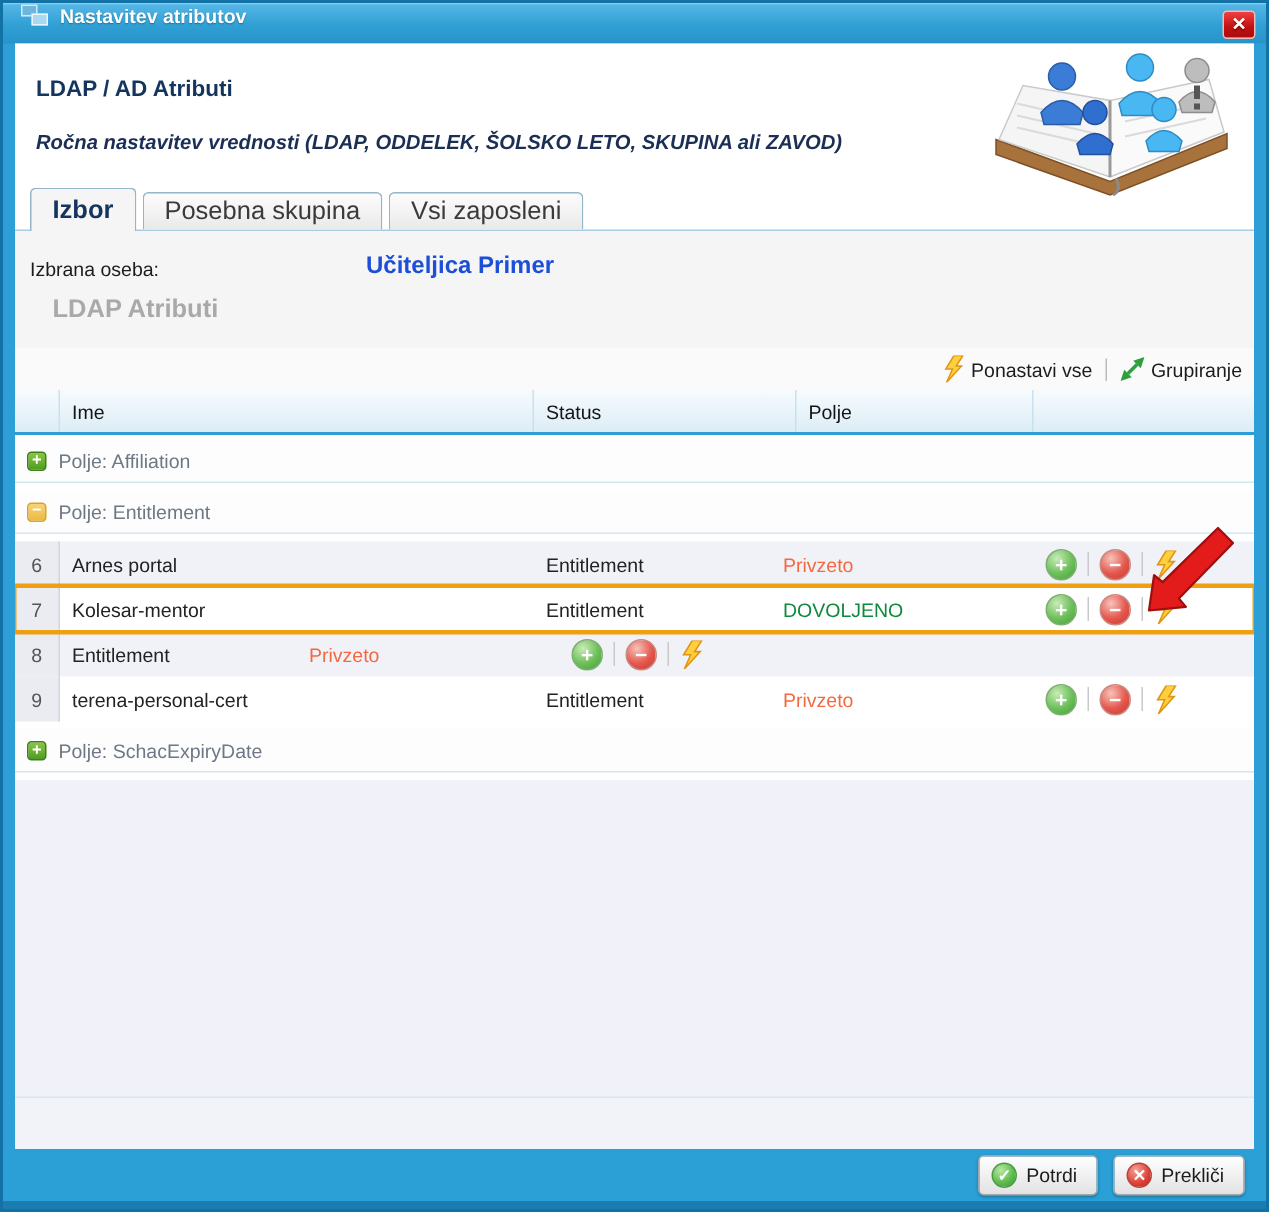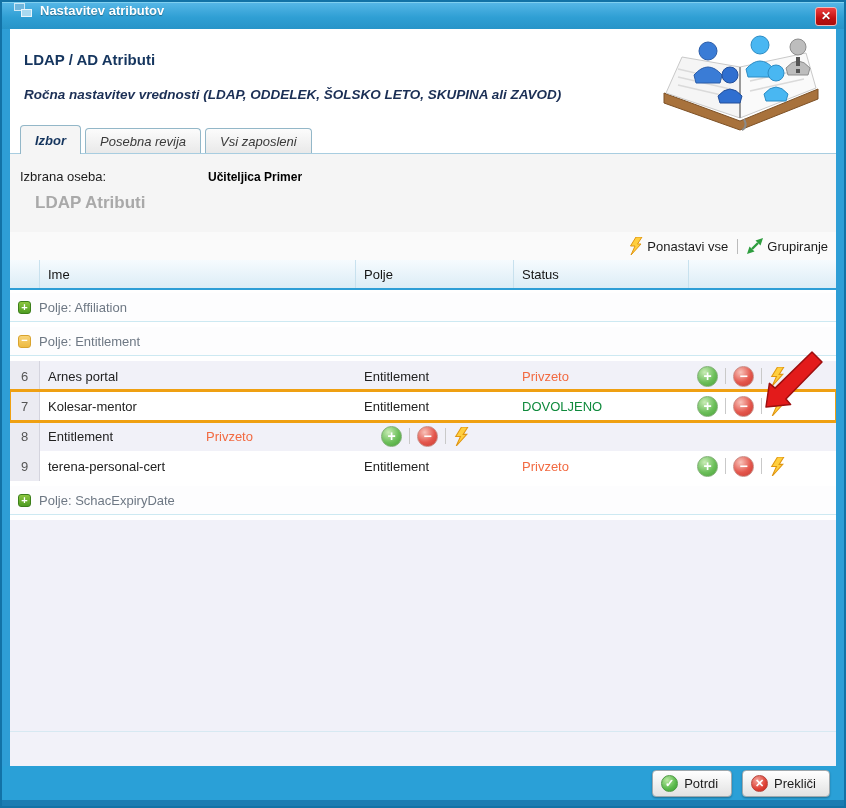--- a/index.html
+++ b/index.html
@@ -34,31 +34,31 @@
   
   .hdr{position:relative;height:95px;background:#fff;flex:0 0 auto;}
   .hdr-title{position:absolute;left:14px;top:22px;font-size:15px;font-weight:bold;color:#15355e;}
   .hdr-sub{position:absolute;left:14px;top:58px;font-size:13.5px;font-weight:bold;font-style:italic;color:#1b2f55;}
   .book-icon{position:absolute;right:12px;top:4px;}
   
   .tabs{height:30px;flex:0 0 auto;display:flex;align-items:flex-end;gap:4px;padding-left:10px;background:#fff;border-bottom:1px solid #a8cde0;}
   .tab{
     height:25px;padding:0 14px;display:flex;align-items:center;
     border:1px solid #93b7c8;border-bottom:none;border-radius:4px 4px 0 0;
-    background:linear-gradient(#fcfcfc,#e9e9e9);font-size:13px;color:#3a3a3a;cursor:pointer;font-style:italic;
+    background:linear-gradient(#fcfcfc,#e9e9e9);font-size:17px;color:#3a3a3a;cursor:pointer;
   }
   .tab.active{
     height:29px;margin-bottom:-1px;background:#f5f5f5;
     font-weight:bold;color:#15355e;border-color:#93b7c8;
   }
   
   .panel{flex:0 0 auto;height:78px;background:#f5f5f5;padding:15px 10px 0 10px;}
   .panel-row{display:flex;align-items:flex-end;}
   .panel-label{display:inline-block;width:188px;font-size:13px;color:#1c1c1c;}
-  .panel-value{font-size:12px;font-weight:bold;color:#000000;}
+  .panel-value{font-size:16px;font-weight:bold;color:#1d4ed8;margin-left:36px;}
   .section-title{margin:9px 0 0 15px;font-size:17px;font-weight:bold;color:#a9a9a9;}
   
   .toolbar{flex:0 0 auto;height:28px;display:flex;justify-content:flex-end;align-items:center;gap:9px;padding-right:8px;background:#fafafa;font-size:13px;color:#1c1c1c;}
   .tool-link{display:flex;align-items:center;gap:4px;cursor:pointer;}
   .tool-sep{width:1px;height:15px;background:#bbb;}
   
   .grid-header{flex:0 0 auto;display:flex;height:30px;background:linear-gradient(#f6fbfe,#dcedf6);border-bottom:2px solid #2e9ed6;font-size:13px;color:#141414;}
   .gh-cell{display:flex;align-items:center;padding:0 8px;border-right:1px solid #c8e1ee;}
   .c-num{width:30px;flex:0 0 auto;}
   .c-ime{width:316px;flex:0 0 auto;}
@@ -145,21 +145,21 @@
           <circle cx="142" cy="14" r="8" fill="#bdbdbd" stroke="#8d8d8d"></circle>
             <path d="M130,35 q12,-14 24,0 l-2,7 -20,0 z" fill="#bdbdbd" stroke="#8d8d8d"></path>
           <rect x="140" y="24" width="4" height="9" fill="#555"></rect>
             <rect x="140" y="36" width="4" height="4" fill="#555"></rect>
         </g>
       </svg>
     </div>
 
     <div class="tabs">
       <div class="tab active">Izbor</div>
-      <div class="tab">Posebna revija</div>
+      <div class="tab">Posebna skupina</div>
       <div class="tab">Vsi zaposleni</div>
     </div>
 
     <div class="panel">
       <div class="panel-row">
         <span class="panel-label">Izbrana oseba:</span>
         <span class="panel-value">Učiteljica Primer</span>
       </div>
       <div class="section-title">LDAP Atributi</div>
     </div>
@@ -178,22 +178,22 @@
             <polygon points="16,0 8.5,2.5 13.5,7.5" fill="#2f9e3f"></polygon>
             <polygon points="0,16 7.5,13.5 2.5,8.5" fill="#2f9e3f"></polygon>
           </svg>
         <span>Grupiranje</span>
       </span>
     </div>
 
     <div class="grid-header">
       <div class="gh-cell c-num"></div>
       <div class="gh-cell c-ime">Ime</div>
+      <div class="gh-cell c-status">Status</div>
       <div class="gh-cell c-polje">Polje</div>
-      <div class="gh-cell c-status">Status</div>
       <div class="gh-cell c-actions"></div>
     </div>
 
     <div class="grid-body">
 
       <div class="group-row">
         <span class="gicon plus">+</span>
         <span>Polje: Affiliation</span>
       </div>
 

